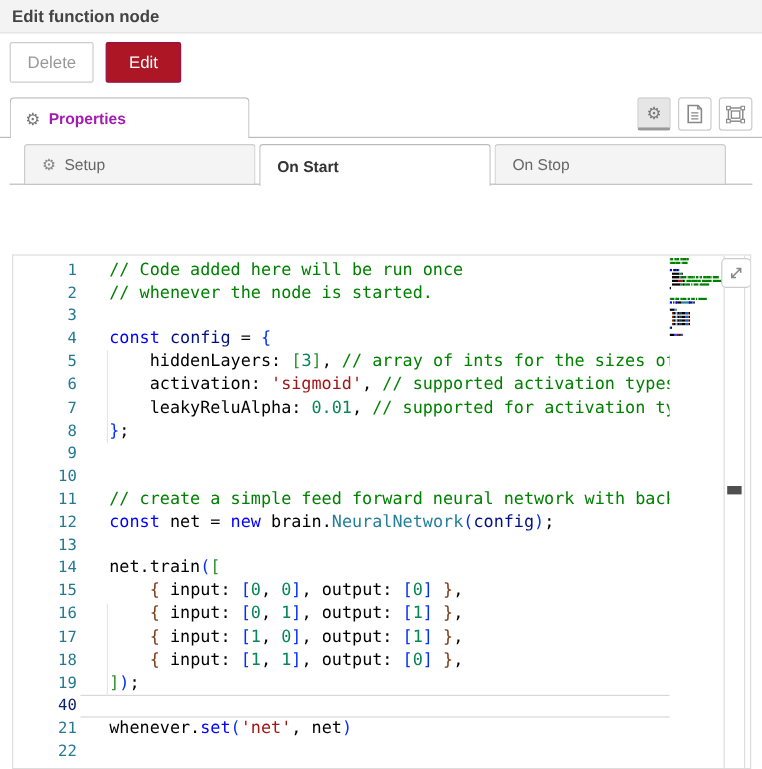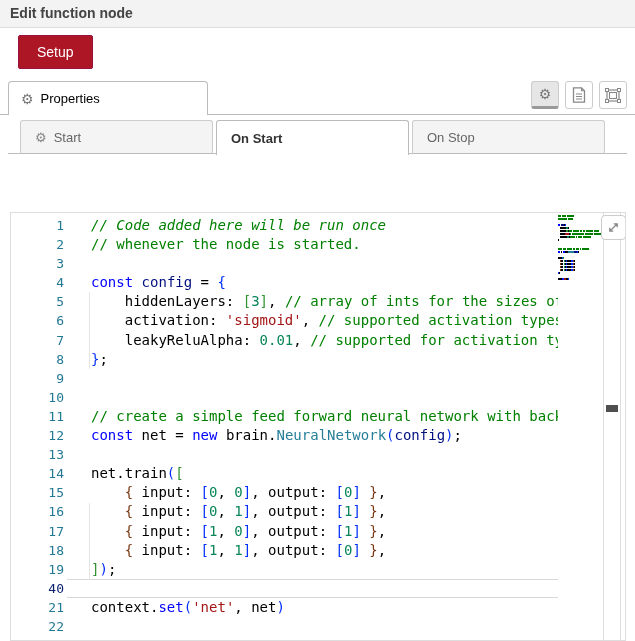--- a/index.html
+++ b/index.html
@@ -19,21 +19,21 @@
   .btn.delete { color:#999; }
   .btn.cancel { color:#888; margin-left:auto; }
   .btn.done { color:#fff; background:#AD1625; border-color:#914;
     margin-left:10px; padding:0 18px; }
 
   
   .tabrow1 { position:relative; height:40px; border-bottom:1px solid #bbb; background:#fff; }
   .prop-tab { position:absolute; left:8px; bottom:-1px; width:200px; height:34px;
     background:#fff; border:1px solid #bbb; border-bottom:none; border-radius:4px 4px 0 0;
     display:flex; align-items:center; padding-left:12px; z-index:2; cursor:pointer; }
-  .prop-tab .glabel { font-size:13px; font-weight:normal; color:#000000; margin-left:7px; }
+  .prop-tab .glabel { font-size:13px; font-weight:bold; color:#a21caf; margin-left:7px; }
   .gear-glyph { font-size:14px; color:#777; line-height:1; }
   .tb-btns { position:absolute; right:8px; bottom:5px; display:flex; gap:6px; }
   .tb-btn { width:28px; height:28px; display:flex; align-items:center; justify-content:center;
     background:#fff; border:1px solid #ccc; border-radius:3px; cursor:pointer; color:#888; }
   .tb-btn.active { background:#e6e6e6; border-bottom:3px solid #999; color:#666; }
 
   
   .namerow { display:flex; align-items:center; padding:12px 8px 12px 30px; }
   .namerow .lbl { display:flex; align-items:center; width:94px; font-size:13px; color:#444; }
   .namerow .lbl span { margin-left:6px; }
@@ -84,21 +84,22 @@
   svg { display:block; }
 </style>
 </head>
 <body>
 
 <div class="dialog">
 
   <div class="hdr">Edit function node</div>
 
   <div class="btnrow">
-    <button class="btn done" style="background: rgb(173, 22, 37);">Setup</button>
+    <button class="btn delete">Delete</button>
+    <button class="btn done" style="background: rgb(173, 22, 37);">Edit</button>
   </div>
 
   <div class="tabrow1">
     <div class="prop-tab">
       <span class="gear-glyph">⚙</span>
       <span class="glabel">Properties</span>
     </div>
     <div class="tb-btns">
       <div class="tb-btn active">
         <span class="gear-glyph">⚙</span>
@@ -126,21 +127,21 @@
       </div>
     </div>
   </div>
 
 
   <div class="tabrow2">
     <div class="underline"></div>
     <div class="ftabs">
       <div class="ftab">
         <span class="gear-glyph">⚙</span>
-        <span>Start</span>
+        <span>Setup</span>
       </div>
       <div class="ftab active">
         <span>On Start</span>
       </div>
       <div class="ftab">
         <span>On Stop</span>
       </div>
     </div>
   </div>
 
@@ -166,41 +167,41 @@
         <div class="ln">17</div>
         <div class="ln">18</div>
         <div class="ln">19</div>
         <div class="ln cur">40</div>
         <div class="ln">21</div>
         <div class="ln">22</div>
       </div>
     <div class="indent-guide ig1"></div>
     <div class="indent-guide ig2"></div>
     <div class="codearea">
-        <div class="cl"><span style="color: rgb(0, 128, 0); font-style: italic;">// Code added here will be run once</span></div>
+        <div class="cl"><span style="color: rgb(0, 128, 0);">// Code added here will be run once</span></div>
         <div class="cl"><span style="color: rgb(0, 128, 0);">// whenever the node is started.</span></div>
         <div class="cl"></div>
         <div class="cl"><span style="color: rgb(0, 0, 255);">const</span><span style="color: rgb(0, 0, 0);"> </span><span style="color: rgb(0, 16, 128);">config</span><span style="color: rgb(0, 0, 0);"> = </span><span style="color: rgb(4, 49, 250);">{</span></div>
         <div class="cl"><span style="color: rgb(0, 0, 0);">    hiddenLayers: </span><span style="color: rgb(49, 147, 49);">[</span><span style="color: rgb(9, 134, 88);">3</span><span style="color: rgb(49, 147, 49);">]</span><span style="color: rgb(0, 0, 0);">, </span><span style="color: rgb(0, 128, 0);">// array of ints for the sizes of the hidden layers in the network</span></div>
         <div class="cl"><span style="color: rgb(0, 0, 0);">    activation: </span><span style="color: rgb(163, 21, 21);">'sigmoid'</span><span style="color: rgb(0, 0, 0);">, </span><span style="color: rgb(0, 128, 0);">// supported activation types: ['sigmoid', 'relu', 'leaky-relu', 'tanh']</span></div>
         <div class="cl"><span style="color: rgb(0, 0, 0);">    leakyReluAlpha: </span><span style="color: rgb(9, 134, 88);">0.01</span><span style="color: rgb(0, 0, 0);">, </span><span style="color: rgb(0, 128, 0);">// supported for activation type 'leaky-relu'</span></div>
         <div class="cl"><span style="color: rgb(4, 49, 250);">}</span><span style="color: rgb(0, 0, 0);">;</span></div>
         <div class="cl"></div>
         <div class="cl"></div>
         <div class="cl"><span style="color: rgb(0, 128, 0);">// create a simple feed forward neural network with backpropagation</span></div>
         <div class="cl"><span style="color: rgb(0, 0, 255);">const</span><span style="color: rgb(0, 0, 0);"> net = </span><span style="color: rgb(0, 0, 255);">new</span><span style="color: rgb(0, 0, 0);"> brain.</span><span style="color: rgb(38, 127, 153);">NeuralNetwork</span><span style="color: rgb(4, 49, 250);">(</span><span style="color: rgb(0, 16, 128);">config</span><span style="color: rgb(4, 49, 250);">)</span><span style="color: rgb(0, 0, 0);">;</span></div>
         <div class="cl"></div>
         <div class="cl"><span style="color: rgb(0, 0, 0);">net.train</span><span style="color: rgb(4, 49, 250);">(</span><span style="color: rgb(49, 147, 49);">[</span></div>
         <div class="cl"><span style="color: rgb(0, 0, 0);">    </span><span style="color: rgb(123, 56, 20);">{</span><span style="color: rgb(0, 0, 0);"> input: </span><span style="color: rgb(4, 49, 250);">[</span><span style="color: rgb(9, 134, 88);">0</span><span style="color: rgb(0, 0, 0);">, </span><span style="color: rgb(9, 134, 88);">0</span><span style="color: rgb(4, 49, 250);">]</span><span style="color: rgb(0, 0, 0);">, output: </span><span style="color: rgb(4, 49, 250);">[</span><span style="color: rgb(9, 134, 88);">0</span><span style="color: rgb(4, 49, 250);">]</span><span style="color: rgb(0, 0, 0);"> </span><span style="color: rgb(123, 56, 20);">}</span><span style="color: rgb(0, 0, 0);">,</span></div>
         <div class="cl"><span style="color: rgb(0, 0, 0);">    </span><span style="color: rgb(123, 56, 20);">{</span><span style="color: rgb(0, 0, 0);"> input: </span><span style="color: rgb(4, 49, 250);">[</span><span style="color: rgb(9, 134, 88);">0</span><span style="color: rgb(0, 0, 0);">, </span><span style="color: rgb(9, 134, 88);">1</span><span style="color: rgb(4, 49, 250);">]</span><span style="color: rgb(0, 0, 0);">, output: </span><span style="color: rgb(4, 49, 250);">[</span><span style="color: rgb(9, 134, 88);">1</span><span style="color: rgb(4, 49, 250);">]</span><span style="color: rgb(0, 0, 0);"> </span><span style="color: rgb(123, 56, 20);">}</span><span style="color: rgb(0, 0, 0);">,</span></div>
         <div class="cl"><span style="color: rgb(0, 0, 0);">    </span><span style="color: rgb(123, 56, 20);">{</span><span style="color: rgb(0, 0, 0);"> input: </span><span style="color: rgb(4, 49, 250);">[</span><span style="color: rgb(9, 134, 88);">1</span><span style="color: rgb(0, 0, 0);">, </span><span style="color: rgb(9, 134, 88);">0</span><span style="color: rgb(4, 49, 250);">]</span><span style="color: rgb(0, 0, 0);">, output: </span><span style="color: rgb(4, 49, 250);">[</span><span style="color: rgb(9, 134, 88);">1</span><span style="color: rgb(4, 49, 250);">]</span><span style="color: rgb(0, 0, 0);"> </span><span style="color: rgb(123, 56, 20);">}</span><span style="color: rgb(0, 0, 0);">,</span></div>
         <div class="cl"><span style="color: rgb(0, 0, 0);">    </span><span style="color: rgb(123, 56, 20);">{</span><span style="color: rgb(0, 0, 0);"> input: </span><span style="color: rgb(4, 49, 250);">[</span><span style="color: rgb(9, 134, 88);">1</span><span style="color: rgb(0, 0, 0);">, </span><span style="color: rgb(9, 134, 88);">1</span><span style="color: rgb(4, 49, 250);">]</span><span style="color: rgb(0, 0, 0);">, output: </span><span style="color: rgb(4, 49, 250);">[</span><span style="color: rgb(9, 134, 88);">0</span><span style="color: rgb(4, 49, 250);">]</span><span style="color: rgb(0, 0, 0);"> </span><span style="color: rgb(123, 56, 20);">}</span><span style="color: rgb(0, 0, 0);">,</span></div>
         <div class="cl"><span style="color: rgb(49, 147, 49);">]</span><span style="color: rgb(4, 49, 250);">)</span><span style="color: rgb(0, 0, 0);">;</span></div>
         <div class="cl"></div>
-        <div class="cl"><span style="color: rgb(0, 0, 0);">context.</span><span style="color: rgb(0, 0, 255);">set</span><span style="color: rgb(4, 49, 250);">(</span><span style="color: rgb(163, 21, 21); text-align: center;">'net'</span><span style="color: rgb(0, 0, 0);">, net</span><span style="color: rgb(4, 49, 250);">)</span></div>
+        <div class="cl"><span style="color: rgb(0, 0, 0);">whenever.</span><span style="color: rgb(0, 0, 255);">set</span><span style="color: rgb(4, 49, 250);">(</span><span style="color: rgb(163, 21, 21); text-align: center;">'net'</span><span style="color: rgb(0, 0, 0);">, net</span><span style="color: rgb(4, 49, 250);">)</span></div>
       </div>
     <div class="minimap">
         <div class="mr"><span class="ms" style="width: 0.92px; background: rgb(0, 128, 0);"></span><span class="ms" style="width: 0.46px; background: transparent;"></span><span class="ms" style="width: 1.84px; background: rgb(0, 128, 0);"></span><span class="ms" style="width: 0.46px; background: transparent;"></span><span class="ms" style="width: 2.3px; background: rgb(0, 128, 0);"></span><span class="ms" style="width: 0.46px; background: transparent;"></span><span class="ms" style="width: 1.84px; background: rgb(0, 128, 0);"></span><span class="ms" style="width: 0.46px; background: transparent;"></span><span class="ms" style="width: 1.84px; background: rgb(0, 128, 0);"></span><span class="ms" style="width: 0.46px; background: transparent;"></span><span class="ms" style="width: 0.92px; background: rgb(0, 128, 0);"></span><span class="ms" style="width: 0.46px; background: transparent;"></span><span class="ms" style="width: 1.38px; background: rgb(0, 128, 0);"></span><span class="ms" style="width: 0.46px; background: transparent;"></span><span class="ms" style="width: 1.84px; background: rgb(0, 128, 0);"></span></div>
         <div class="mr"><span class="ms" style="width: 0.92px; background: rgb(0, 128, 0);"></span><span class="ms" style="width: 0.46px; background: transparent;"></span><span class="ms" style="width: 3.68px; background: rgb(0, 128, 0);"></span><span class="ms" style="width: 0.46px; background: transparent;"></span><span class="ms" style="width: 1.38px; background: rgb(0, 128, 0);"></span><span class="ms" style="width: 0.46px; background: transparent;"></span><span class="ms" style="width: 1.84px; background: rgb(0, 128, 0);"></span><span class="ms" style="width: 0.46px; background: transparent;"></span><span class="ms" style="width: 0.92px; background: rgb(0, 128, 0);"></span><span class="ms" style="width: 0.46px; background: transparent;"></span><span class="ms" style="width: 3.68px; background: rgb(0, 128, 0);"></span></div>
         <div class="mr"></div>
         <div class="mr"><span class="ms" style="width: 2.3px; background: rgb(0, 0, 255);"></span><span class="ms" style="width: 0.46px; background: transparent;"></span><span class="ms" style="width: 2.76px; background: rgb(0, 16, 128);"></span><span class="ms" style="width: 0.46px; background: transparent;"></span><span class="ms" style="width: 0.46px; background: rgb(0, 0, 0);"></span><span class="ms" style="width: 0.46px; background: transparent;"></span><span class="ms" style="width: 0.46px; background: rgb(4, 49, 250);"></span></div>
         <div class="mr"><span class="ms" style="width: 1.84px; background: transparent;"></span><span class="ms" style="width: 5.98px; background: rgb(0, 0, 0);"></span><span class="ms" style="width: 0.46px; background: transparent;"></span><span class="ms" style="width: 1.38px; background: rgb(9, 134, 88);"></span><span class="ms" style="width: 0.46px; background: rgb(0, 0, 0);"></span></div>
         <div class="mr"><span class="ms" style="width: 1.84px; background: transparent;"></span><span class="ms" style="width: 5.98px; background: rgb(0, 0, 0);"></span><span class="ms" style="width: 0.46px; background: transparent;"></span><span class="ms" style="width: 0.46px; background: rgb(49, 147, 49);"></span><span class="ms" style="width: 0.46px; background: rgb(9, 134, 88);"></span><span class="ms" style="width: 0.46px; background: rgb(49, 147, 49);"></span><span class="ms" style="width: 0.46px; background: rgb(0, 0, 0);"></span><span class="ms" style="width: 0.46px; background: transparent;"></span><span class="ms" style="width: 0.92px; background: rgb(0, 128, 0);"></span><span class="ms" style="width: 0.46px; background: transparent;"></span><span class="ms" style="width: 2.3px; background: rgb(0, 128, 0);"></span><span class="ms" style="width: 0.46px; background: transparent;"></span><span class="ms" style="width: 0.92px; background: rgb(0, 128, 0);"></span><span class="ms" style="width: 0.46px; background: transparent;"></span><span class="ms" style="width: 1.84px; background: rgb(0, 128, 0);"></span><span class="ms" style="width: 0.46px; background: transparent;"></span><span class="ms" style="width: 1.38px; background: rgb(0, 128, 0);"></span><span class="ms" style="width: 0.46px; background: transparent;"></span><span class="ms" style="width: 1.38px; background: rgb(0, 128, 0);"></span><span class="ms" style="width: 0.46px; background: transparent;"></span><span class="ms" style="width: 2.3px; background: rgb(0, 128, 0);"></span><span class="ms" style="width: 0.46px; background: transparent;"></span><span class="ms" style="width: 0.92px; background: rgb(0, 128, 0);"></span><span class="ms" style="width: 0.46px; background: transparent;"></span><span class="ms" style="width: 1.38px; background: rgb(0, 128, 0);"></span><span class="ms" style="width: 0.46px; background: transparent;"></span><span class="ms" style="width: 2.76px; background: rgb(0, 128, 0);"></span><span class="ms" style="width: 0.46px; background: transparent;"></span><span class="ms" style="width: 2.76px; background: rgb(0, 128, 0);"></span><span class="ms" style="width: 0.46px; background: transparent;"></span><span class="ms" style="width: 0.92px; background: rgb(0, 128, 0);"></span><span class="ms" style="width: 0.46px; background: transparent;"></span><span class="ms" style="width: 1.38px; background: rgb(0, 128, 0);"></span><span class="ms" style="width: 0.46px; background: transparent;"></span><span class="ms" style="width: 3.22px; background: rgb(0, 128, 0);"></span></div>
         <div class="mr"><span class="ms" style="width: 1.84px; background: transparent;"></span><span class="ms" style="width: 5.06px; background: rgb(0, 0, 0);"></span><span class="ms" style="width: 0.46px; background: transparent;"></span><span class="ms" style="width: 4.14px; background: rgb(163, 21, 21);"></span><span class="ms" style="width: 0.46px; background: rgb(0, 0, 0);"></span><span class="ms" style="width: 0.46px; background: transparent;"></span><span class="ms" style="width: 0.92px; background: rgb(0, 128, 0);"></span><span class="ms" style="width: 0.46px; background: transparent;"></span><span class="ms" style="width: 4.14px; background: rgb(0, 128, 0);"></span><span class="ms" style="width: 0.46px; background: transparent;"></span><span class="ms" style="width: 4.6px; background: rgb(0, 128, 0);"></span><span class="ms" style="width: 0.46px; background: transparent;"></span><span class="ms" style="width: 2.76px; background: rgb(0, 128, 0);"></span><span class="ms" style="width: 0.46px; background: transparent;"></span><span class="ms" style="width: 5.06px; background: rgb(0, 128, 0);"></span><span class="ms" style="width: 0.46px; background: transparent;"></span><span class="ms" style="width: 3.22px; background: rgb(0, 128, 0);"></span><span class="ms" style="width: 0.46px; background: transparent;"></span><span class="ms" style="width: 5.98px; background: rgb(0, 128, 0);"></span><span class="ms" style="width: 0.46px; background: transparent;"></span><span class="ms" style="width: 3.22px; background: rgb(0, 128, 0);"></span></div>
         <div class="mr"><span class="ms" style="width: 1.84px; background: transparent;"></span><span class="ms" style="width: 6.9px; background: rgb(0, 0, 0);"></span><span class="ms" style="width: 0.46px; background: transparent;"></span><span class="ms" style="width: 1.84px; background: rgb(9, 134, 88);"></span><span class="ms" style="width: 0.46px; background: rgb(0, 0, 0);"></span><span class="ms" style="width: 0.46px; background: transparent;"></span><span class="ms" style="width: 0.92px; background: rgb(0, 128, 0);"></span><span class="ms" style="width: 0.46px; background: transparent;"></span><span class="ms" style="width: 4.14px; background: rgb(0, 128, 0);"></span><span class="ms" style="width: 0.46px; background: transparent;"></span><span class="ms" style="width: 1.38px; background: rgb(0, 128, 0);"></span><span class="ms" style="width: 0.46px; background: transparent;"></span><span class="ms" style="width: 4.6px; background: rgb(0, 128, 0);"></span><span class="ms" style="width: 0.46px; background: transparent;"></span><span class="ms" style="width: 1.84px; background: rgb(0, 128, 0);"></span><span class="ms" style="width: 0.46px; background: transparent;"></span><span class="ms" style="width: 5.52px; background: rgb(0, 128, 0);"></span></div>

